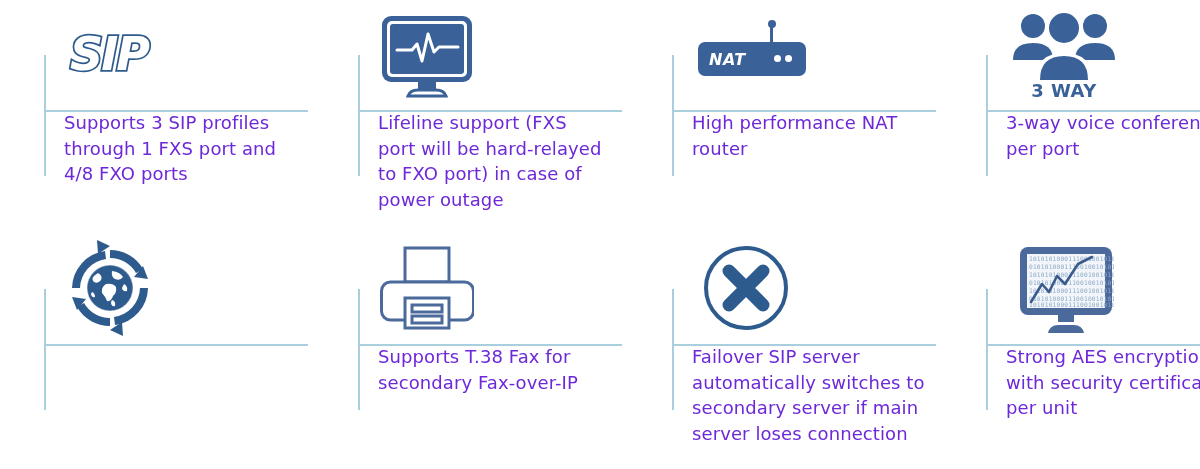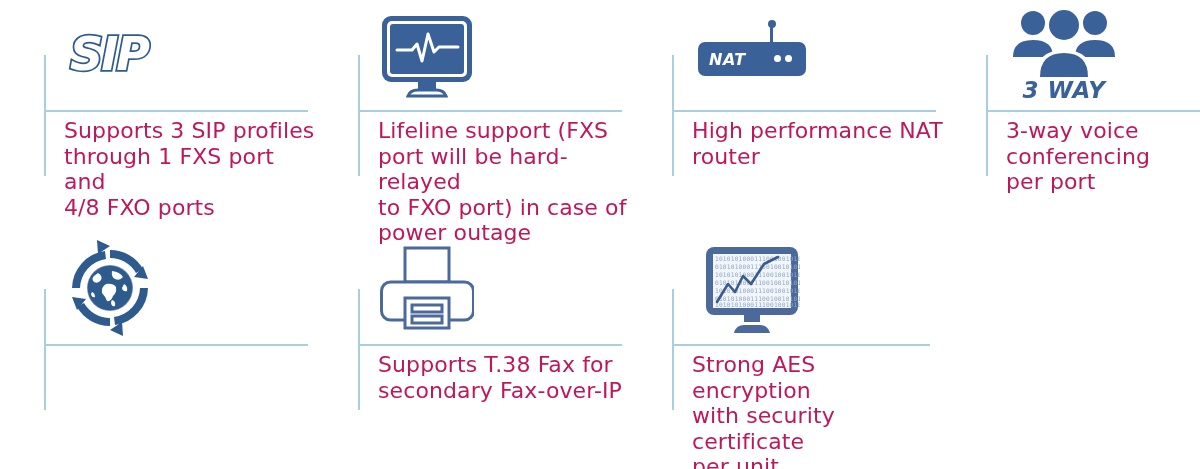--- a/index.html
+++ b/index.html
@@ -50,24 +50,24 @@
     top: 0;
     width: 250px;
     height: 108px;
     display: flex;
     align-items: center;
     justify-content: flex-start;
   }
   .caption {
     position: absolute;
     left: 20px;
-    top: 118px;
+    top: 110px;
     width: 252px;
-    color: #be185d;
-    font-size: 22px;
+    color: #6d28d9;
+    font-size: 18px;
     line-height: 25.5px;
     letter-spacing: 0.1px;
     white-space: pre-line;
   }
   .col4 .caption { width: 240px; }
 
   
   .sip-logo {
     font-family: "DejaVu Sans", "Liberation Sans", sans-serif;
     font-style: italic;
@@ -134,23 +134,22 @@
   
   .threeway-wrap {
     margin-left: 6px;
     margin-top: 2px;
     display: flex;
     flex-direction: column;
     align-items: center;
     width: 108px;
   }
   .threeway-text {
-    font-style: italic;
     font-weight: bold;
-    font-size: 23px;
+    font-size: 18px;
     color: #3a6298;
     letter-spacing: 0.5px;
     margin-top: -4px;
   }
 
   svg { display: block; }
 </style>
 </head>
 <body>
 
@@ -277,20 +276,34 @@
           <rect x="25" y="57" width="44" height="30"></rect>
           <rect x="32" y="64" width="30" height="7"></rect>
           <rect x="32" y="75" width="30" height="7"></rect>
         </g>
       </svg>
     </div>
     <div class="caption">Supports T.38 Fax for
 secondary Fax-over-IP</div>
   </div>
 
+  <div class="feature-cell col3">
+    <div class="v-rule"></div>
+    <div class="h-rule"></div>
+    <div class="icon-area">
+      <svg width="88" height="88" viewBox="0 0 88 88" style="margin-left:12px;">
+        <circle cx="44" cy="44" r="40" fill="none" stroke="#2e5b8e" stroke-width="4"></circle>
+        <path d="M27 27 L61 61 M61 27 L27 61" stroke="#2e5b8e" stroke-width="13" stroke-linecap="round"></path>
+      </svg>
+    </div>
+    <div class="caption">Failover SIP server
+automatically switches to
+secondary server if main
+server loses connection</div>
+  </div>
 
   <div class="feature-cell col4">
     <div class="v-rule"></div>
     <div class="h-rule"></div>
     <div class="icon-area">
       <svg width="96" height="90" viewBox="0 0 96 90" style="margin-left:14px;margin-top:4px;">
         <rect x="2" y="2" width="92" height="68" rx="8" fill="#4b6a9b"></rect>
         <rect x="9" y="9" width="78" height="54" fill="#f2f6fa"></rect>
         <g font-family="DejaVu Sans Mono, monospace" font-size="6.2" fill="#8fa9c9" letter-spacing="0.2">
           <text x="11" y="16">10101010001110010010101</text>

